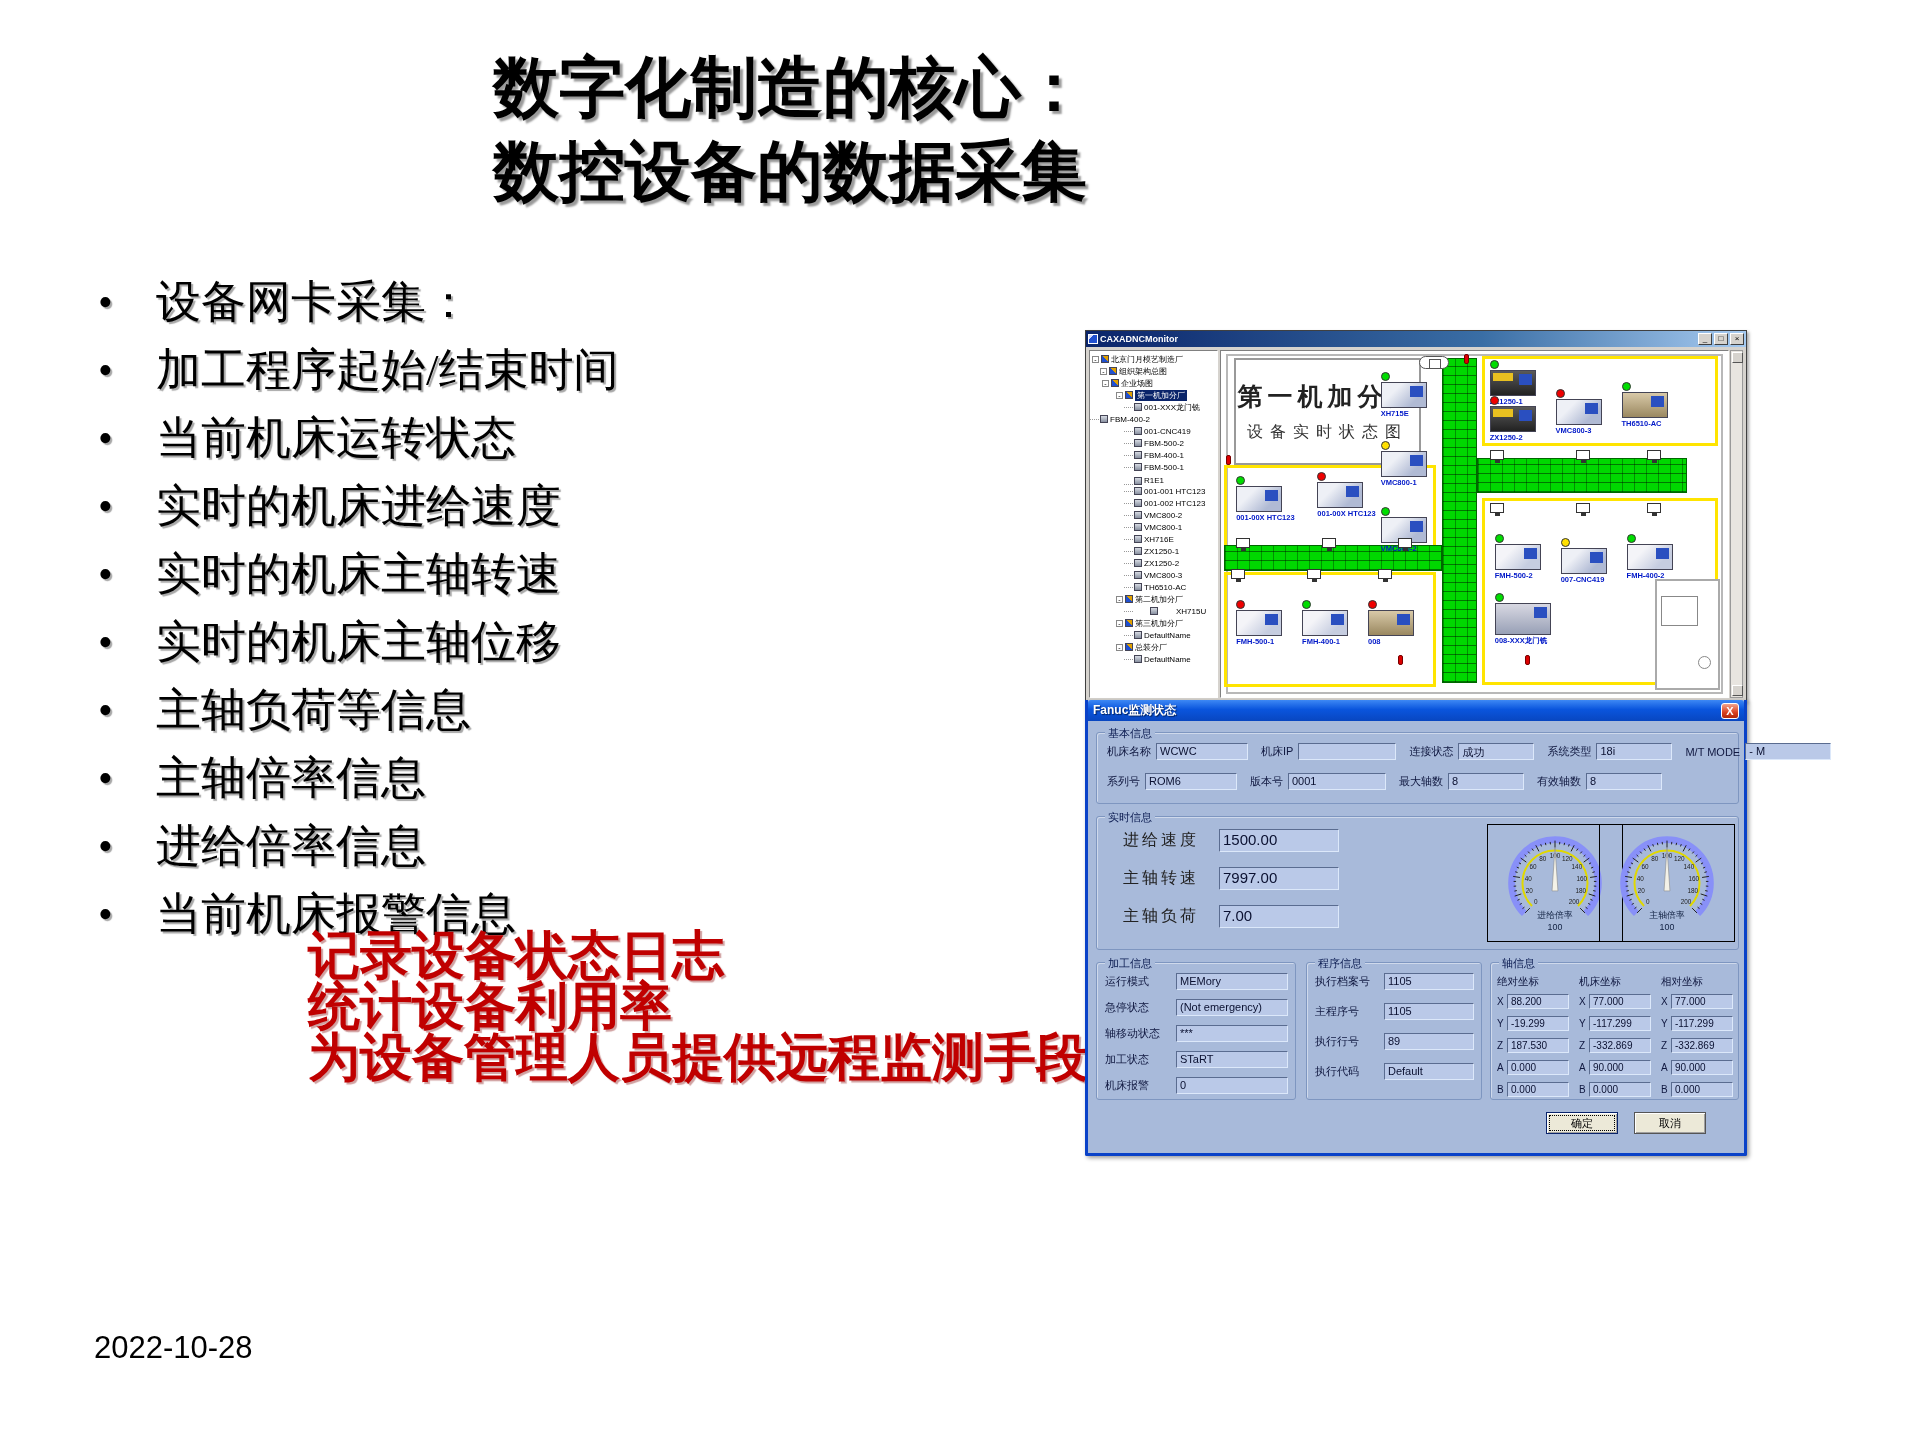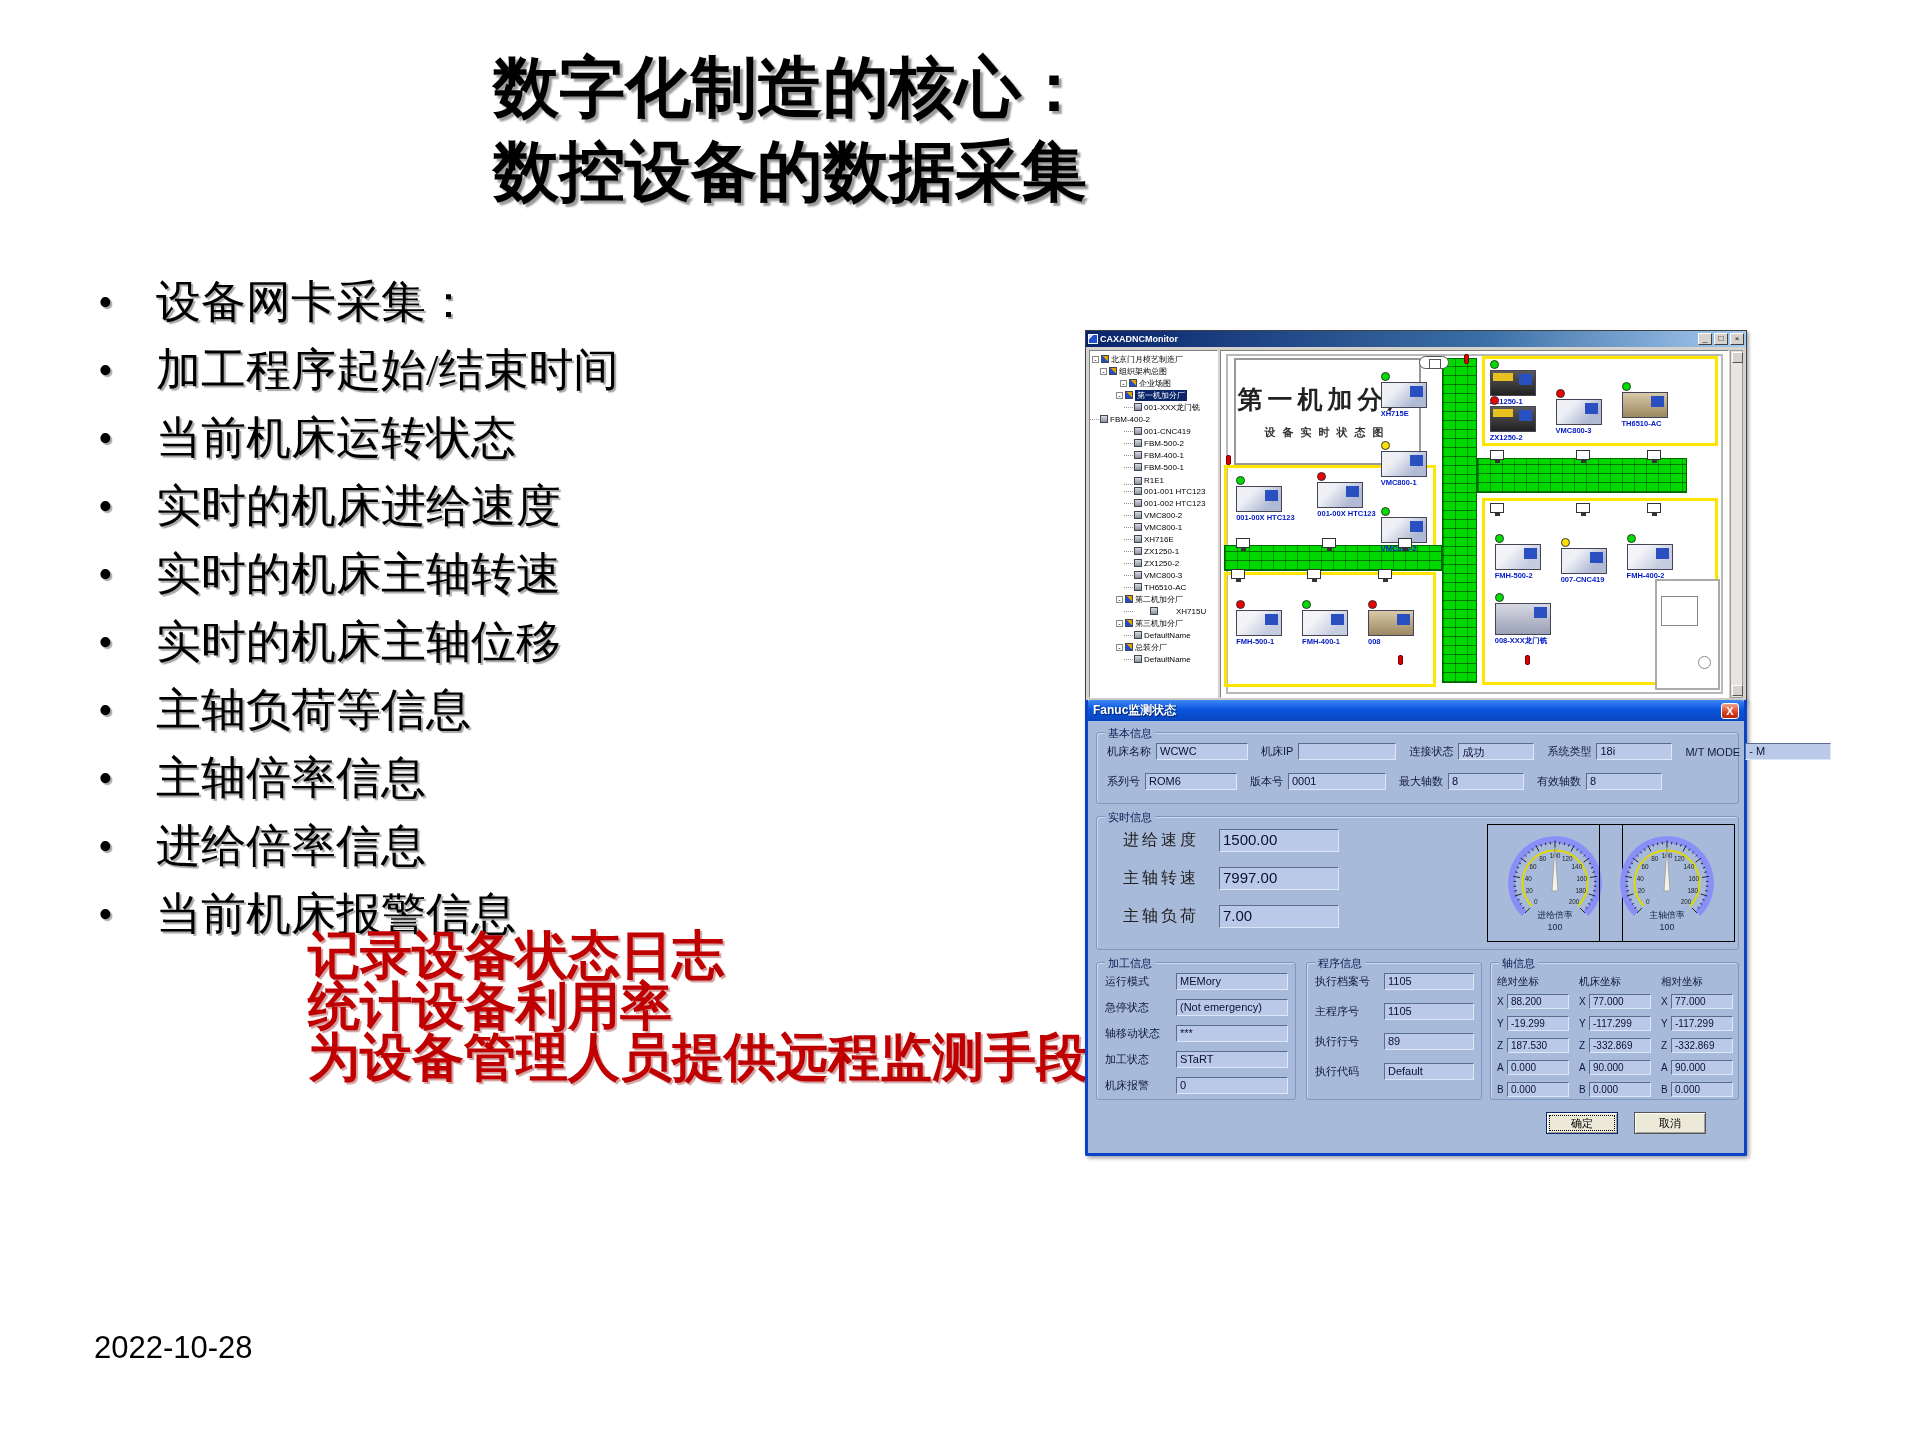--- a/index.html
+++ b/index.html
@@ -47,21 +47,21 @@
   .vscroll{position:absolute;right:3px;top:19px;bottom:3px;width:13px;background:#e8e5e0;
     border:1px solid #999}
   .vscroll::before,.vscroll::after{content:"";position:absolute;left:1px;width:9px;height:9px;
     background:#d6d3ce;border:1px solid;border-color:#fff #555 #555 #fff}
   .vscroll::before{top:1px}.vscroll::after{bottom:1px}
 
   
   .map-title-box{position:absolute;left:2.5%;top:2%;width:37%;height:31%;border:2px solid #999;
     background:#fff;display:flex;flex-direction:column;align-items:center;justify-content:center;gap:9px}
   .map-title-1{font-family:"Liberation Serif",serif;font-size:25px;font-weight:700;color:#222;letter-spacing:5px;white-space:nowrap}
-  .map-title-2{font-family:"Liberation Serif",serif;font-size:11px;font-weight:700;color:#333;letter-spacing:7px;white-space:nowrap}
+  .map-title-2{font-family:"Liberation Serif",serif;font-size:16px;font-weight:400;color:#333;letter-spacing:7px;white-space:nowrap}
   .room{position:absolute;border:3px solid #ffe400}
   .belt{position:absolute;background-color:#00d800;border:1px solid #060;
     background-image:repeating-linear-gradient(0deg,rgba(0,0,0,.45) 0 1px,transparent 1px 9px),
       repeating-linear-gradient(90deg,rgba(0,90,0,.55) 0 1px,transparent 1px 12px)}
   .machine{position:absolute;width:54px}
   .m-light{width:9px;height:9px;border-radius:50%;border:1px solid #333;margin-bottom:1px}
   .light-green{background:#00dd00}.light-yellow{background:#ffe000}.light-red{background:#ee0000}
   .m-body{width:46px;height:26px;border:1px solid #445;position:relative;
     background:linear-gradient(135deg,#eef0f6 30%,#b0bad4 75%)}
   .m-body::after{content:"";position:absolute;right:3px;top:3px;width:13px;height:11px;background:#2a4fc0}
@@ -156,21 +156,21 @@
       <div class="tree-row" style="padding-left: 2px;">
         <span class="twisty">-</span>
         <span class="tree-ic ic-fac"></span>
         <span class="tree-lab">北京门月模艺制造厂</span>
       </div>
       <div class="tree-row" style="padding-left: 10px;">
         <span class="twisty">-</span>
         <span class="tree-ic ic-fac"></span>
         <span class="tree-lab">组织架构总图</span>
       </div>
-      <div class="tree-row" style="padding-left: 30px;">
+      <div class="tree-row" style="padding-left: 12px;">
         <span class="twisty">-</span>
         <span class="tree-ic ic-fac"></span>
         <span class="tree-lab">企业场图</span>
       </div>
       <div class="tree-row" style="padding-left: 26px;">
         <span class="twisty">-</span>
         <span class="tree-ic ic-fac"></span>
         <span class="tree-lab selected">第一机加分厂</span>
       </div>
       <div class="tree-row" style="padding-left: 34px;">

